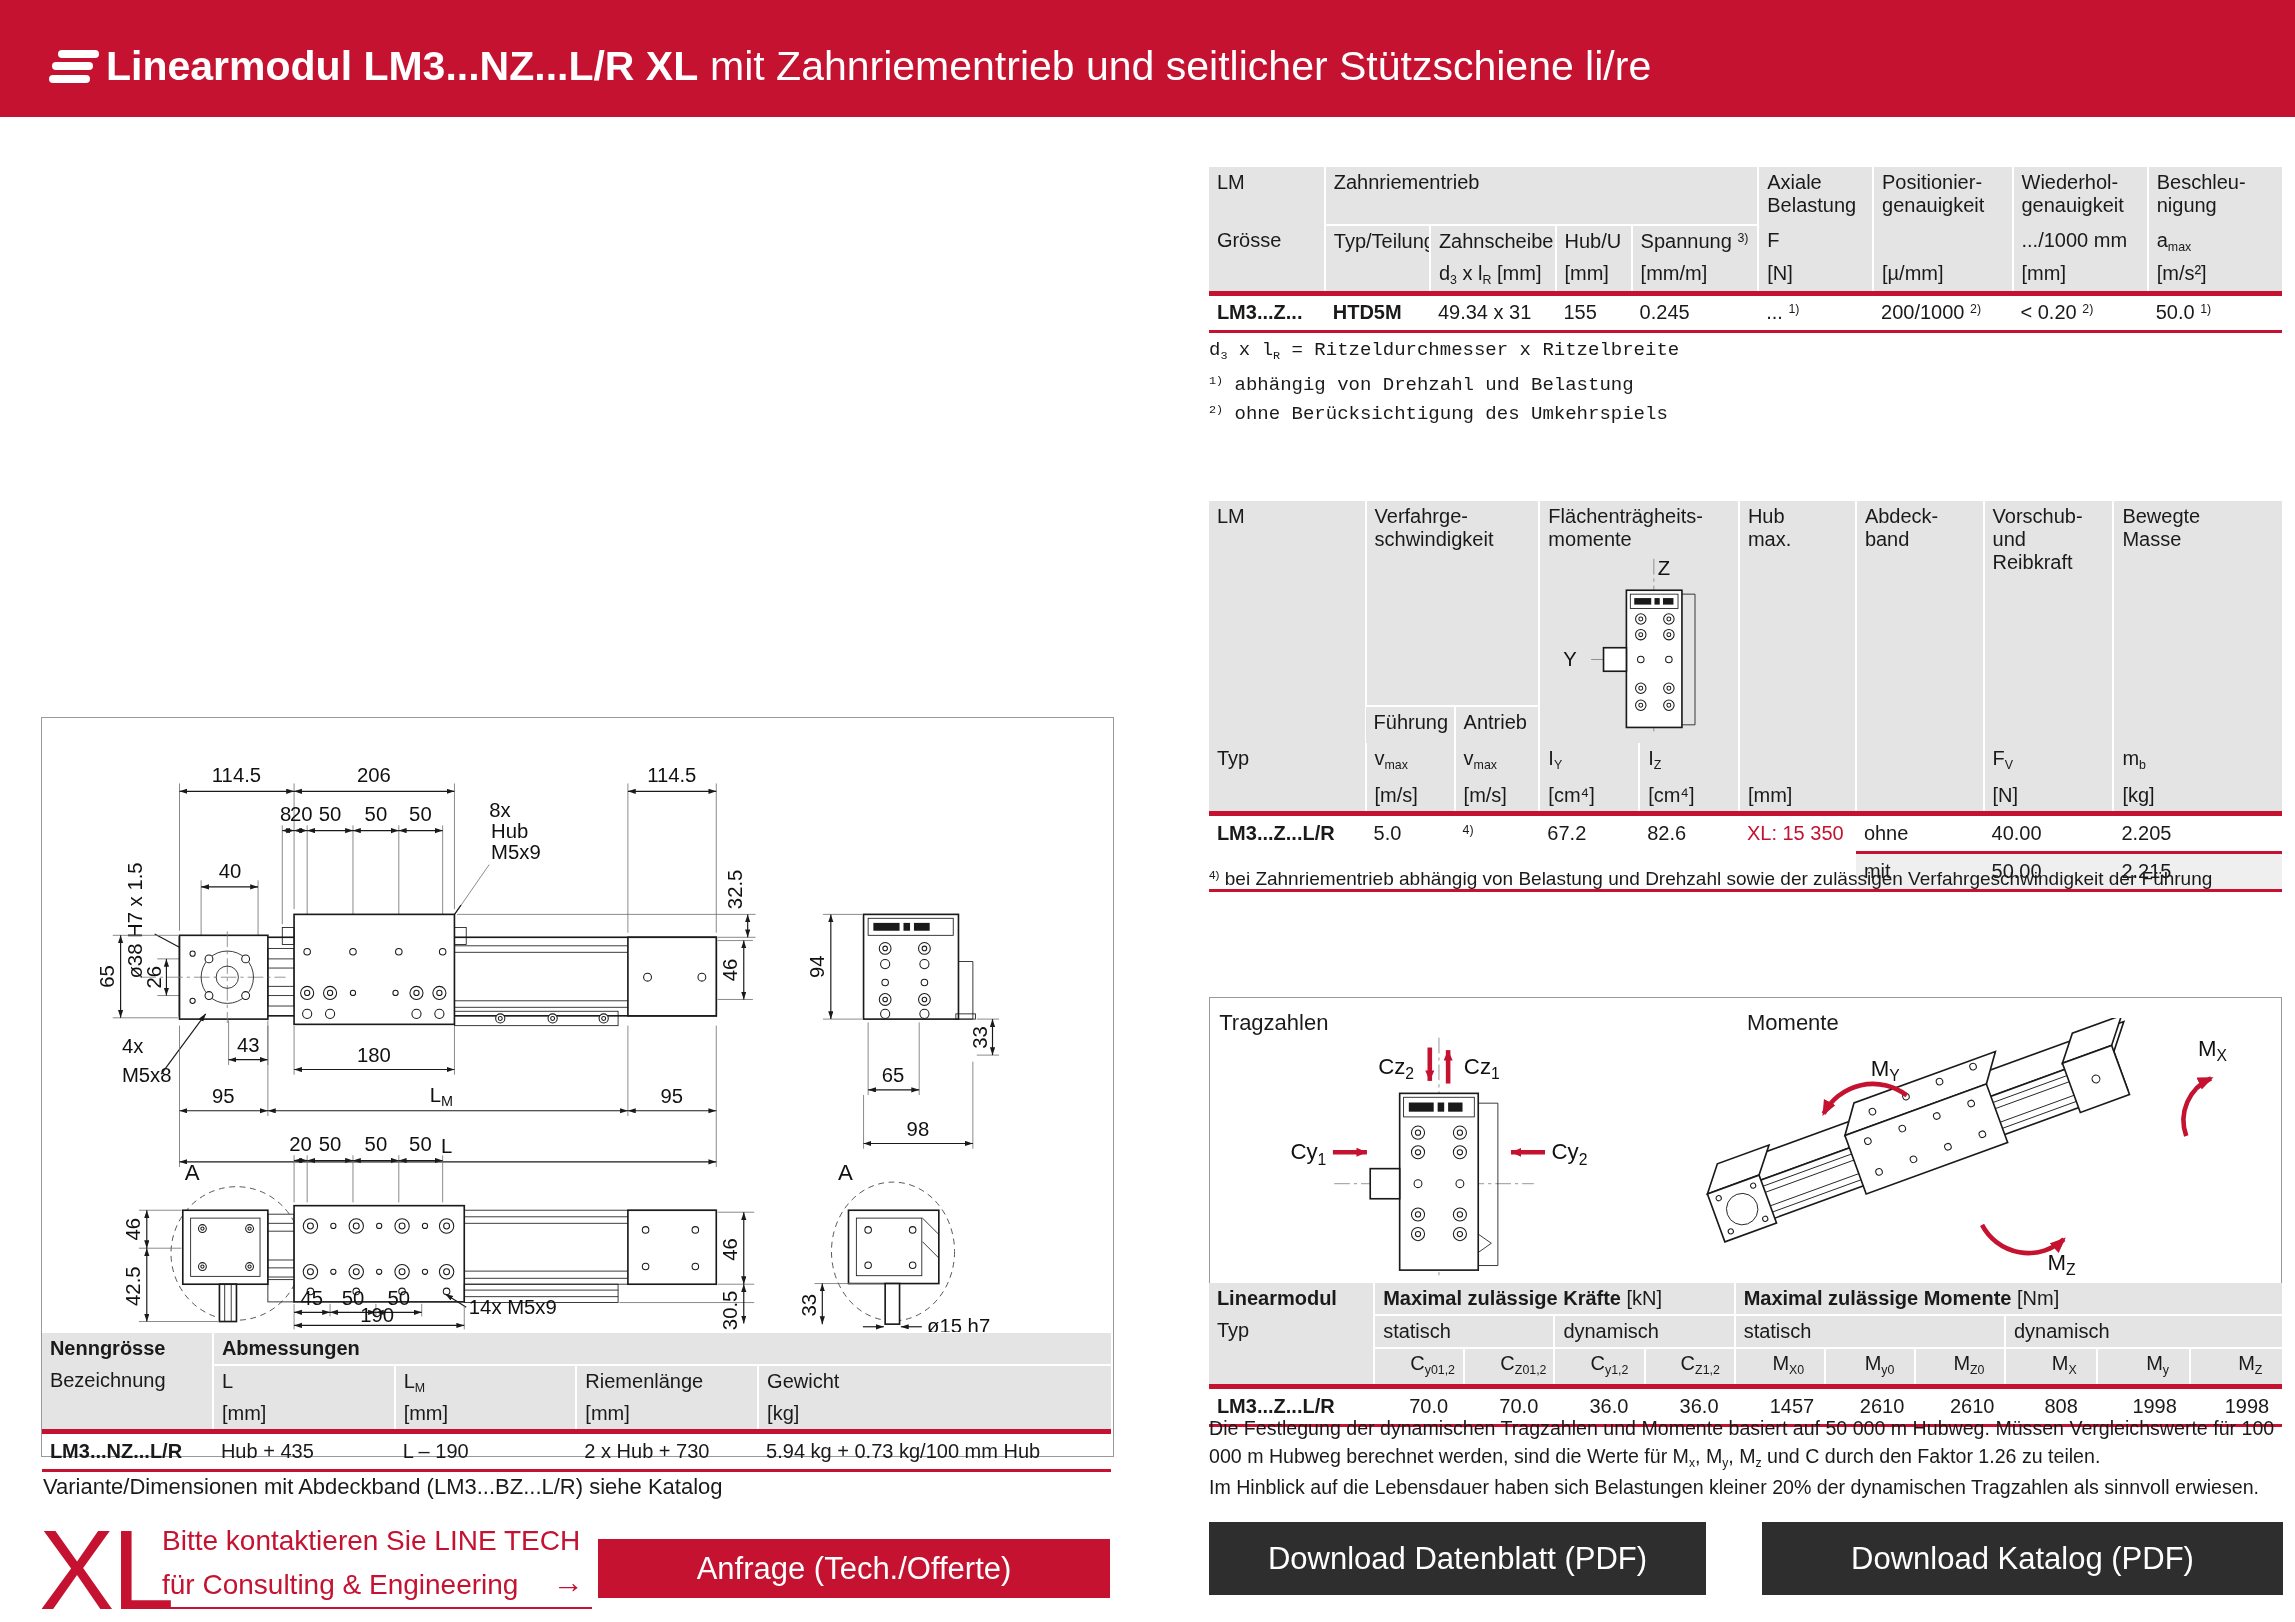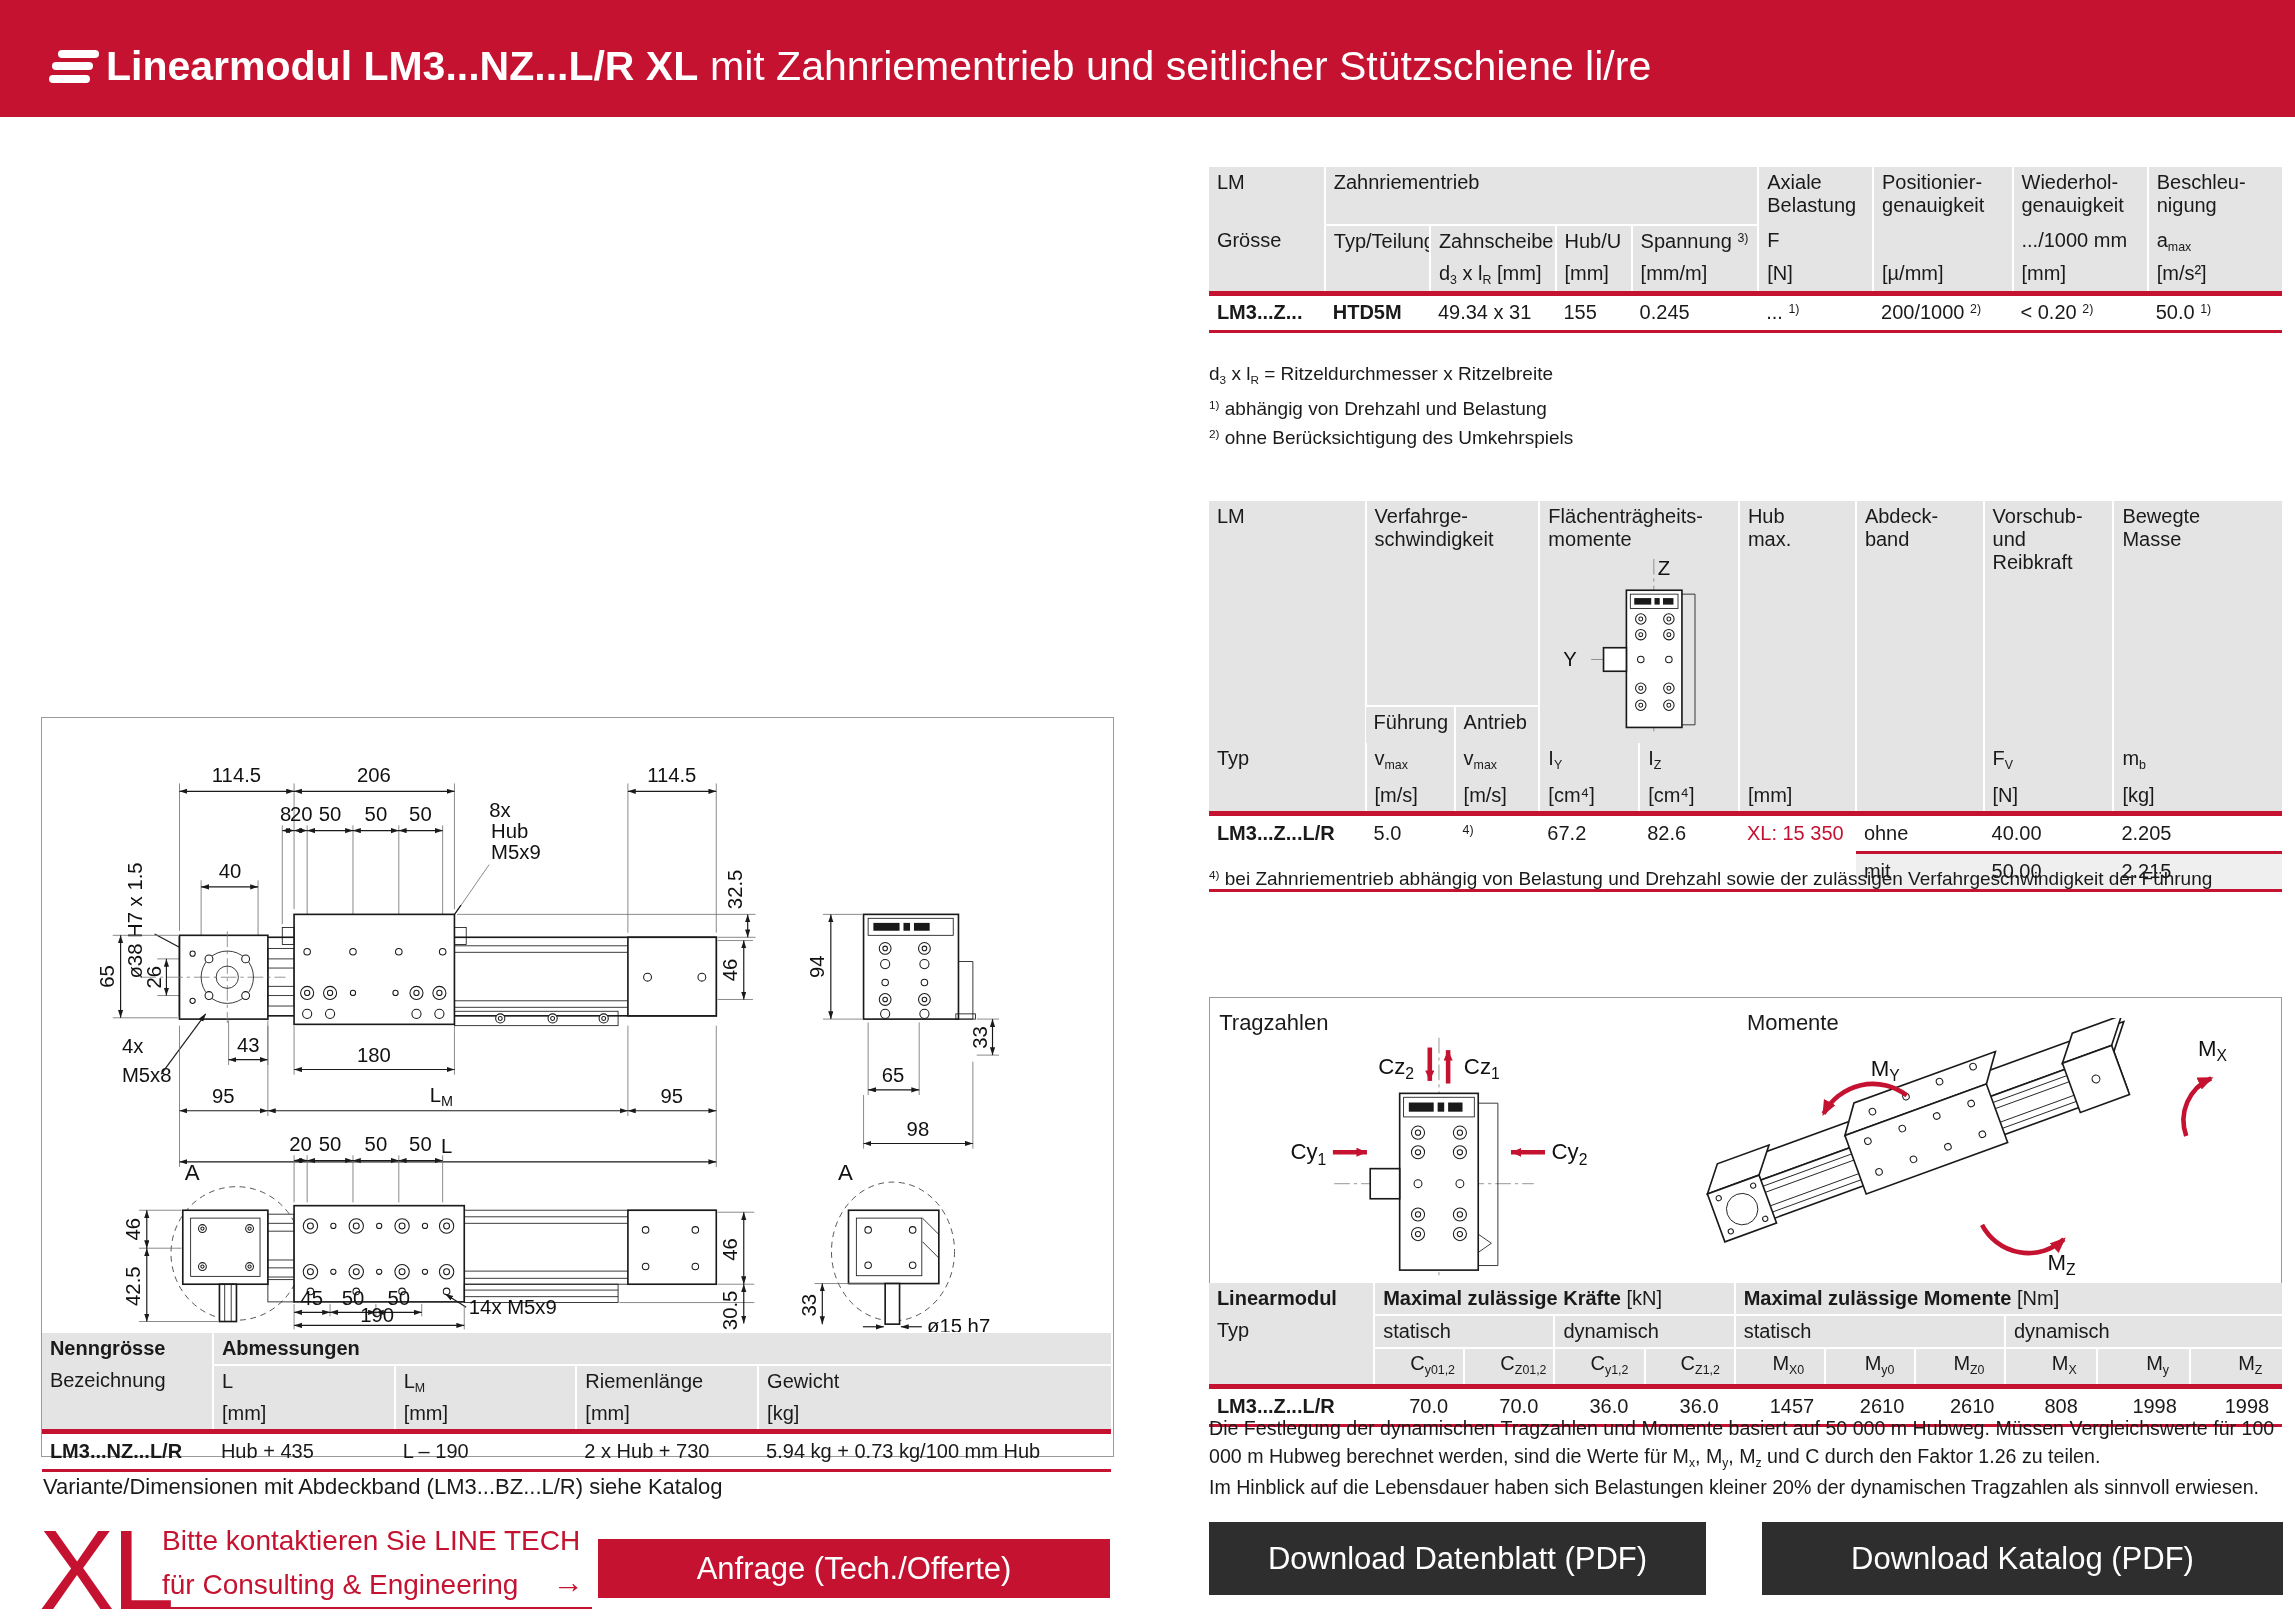--- a/index.html
+++ b/index.html
@@ -125,21 +125,21 @@
       <td>0.245</td>
       <td><span>...</span> <sup>1)</sup></td>
       <td><span>200/1000</span> <sup>2)</sup></td>
       <td><span>&lt; 0.20</span> <sup>2)</sup></td>
       <td><span>50.0</span> <sup>1)</sup></td>
     </tr>
   </tbody>
     </table>
 </div>
 
-<div class="abs fnote" style="left:1209px;top:361px;width:982px;">
+<div class="abs fnote" style="left:1209px;top:338px;width:982px;font-family:Liberation Mono, monospace;">
   <div><span>d</span><sub>3</sub><span> x l</span><sub>R</sub><span> = Ritzeldurchmesser x Ritzelbreite</span></div>
   <div><sup>1)</sup> <span>abhängig von Drehzahl und Belastung</span></div>
   <div><sup>2)</sup> <span>ohne Berücksichtigung des Umkehrspiels</span></div>
 </div>
 
 <div class="abs" style="left:1209px;top:501px;width:1073px;">
   <table>
     <colgroup>
         <col style="width:14.6%">
         <col style="width:8.3%">

